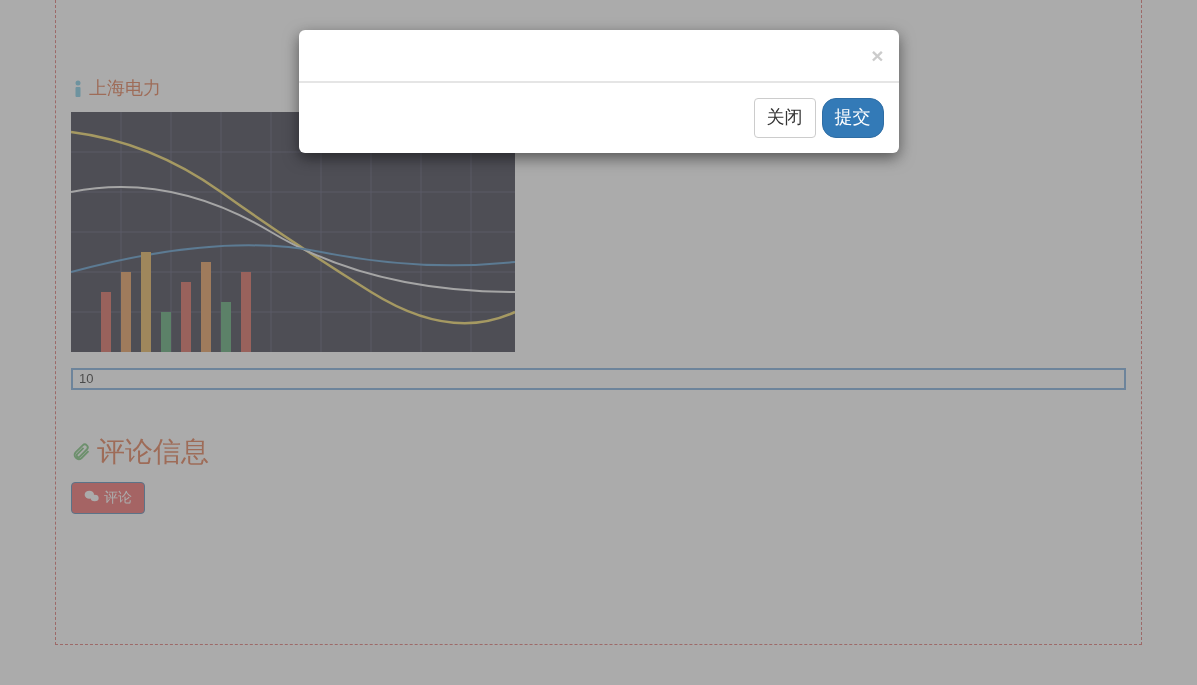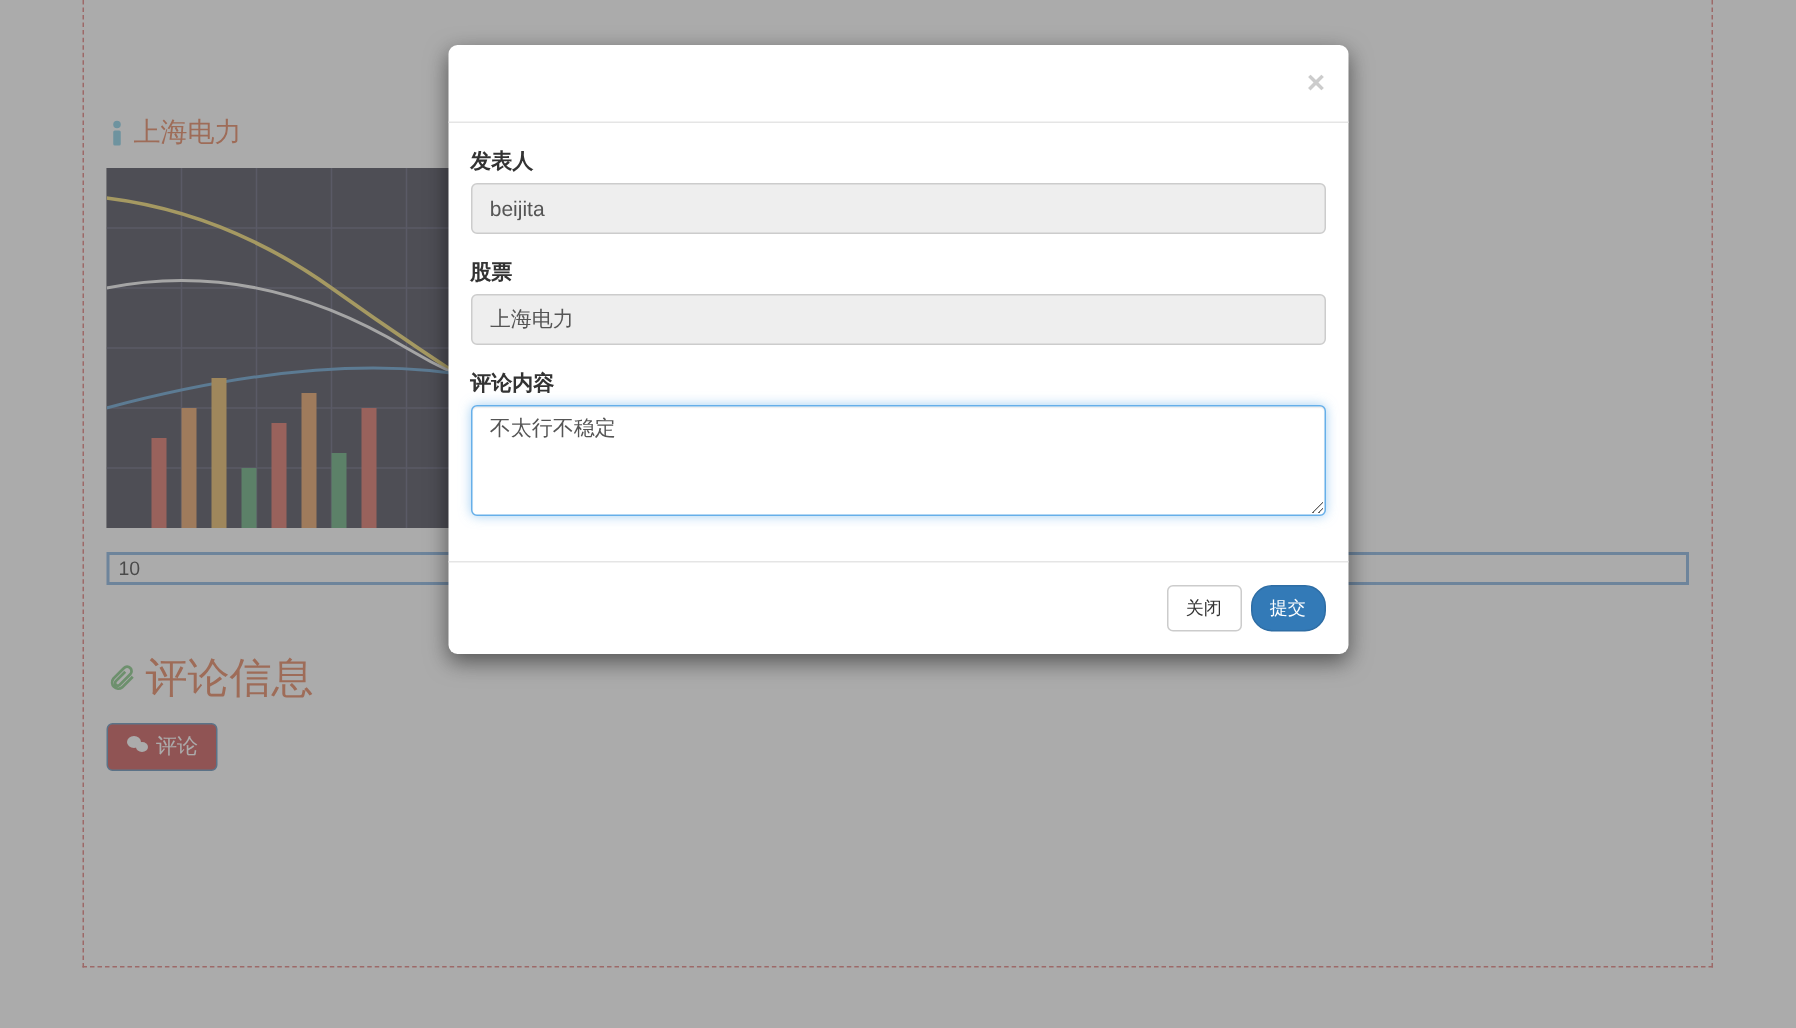--- a/index.html
+++ b/index.html
@@ -85,21 +85,21 @@
       margin-top: 42px;
       color: #dd5a27;
       font-size: 28px;
       font-weight: 500;
       display: flex;
       align-items: center;
     }
     
     .comment-btn {
       margin-top: 10px;
-      background: #b91c1c;
+      background: #ef4444;
       border: 1px solid #2e6da4;
       color: #fff;
       padding: 6px 12px;
       border-radius: 4px;
       font-size: 14px;
       cursor: pointer;
       display: inline-flex;
       align-items: center;
       gap: 4px;
     }
@@ -198,21 +198,21 @@
       text-align: right;
       border-top: 1px solid #e5e5e5;
       display: flex;
       justify-content: flex-end;
       gap: 6px;
     }
     
     .btn {
       display: inline-block;
       padding: 6px 12px;
-      font-size: 12px;
+      font-size: 18px;
       font-weight: 400;
       line-height: 1.42857143;
       text-align: center;
       border: 1px solid transparent;
       border-radius: 4px;
       cursor: pointer;
     }
     
     .btn-default {
       color: #333;
@@ -311,31 +311,17 @@
 </div>
 
 <div class="modal-backdrop-gray"></div>
 
 <div class="modal-dialog">
   <div class="modal-header">
     <button class="close-btn">
       <span>×</span>
     </button>
   </div>
-  <div class="modal-body">
-    <div class="form-group">
-      <label class="form-label">发表人</label>
-      <input type="text" class="form-control" readonly="" value="beijita" style="">
-    </div>
-    <div class="form-group">
-      <label class="form-label">股票</label>
-      <input type="text" class="form-control" readonly="" value="上海电力" style="">
-    </div>
-    <div class="form-group" style="margin-bottom:0">
-      <label class="form-label">评论内容</label>
-      <textarea class="form-control textarea-focused" style="">不太行不稳定</textarea>
-    </div>
-  </div>
   <div class="modal-footer">
     <button class="btn btn-default">关闭</button>
     <button class="btn btn-primary">提交</button>
   </div>
 </div>
 
 </body></html>

